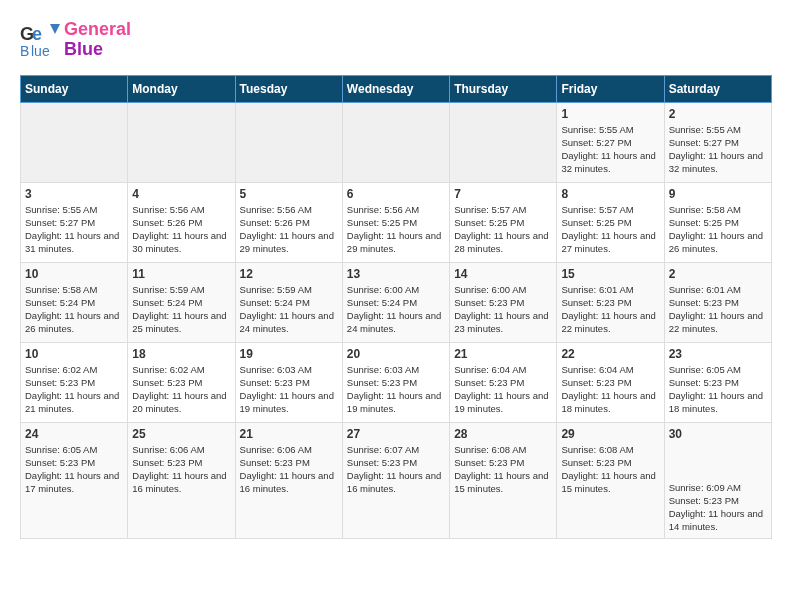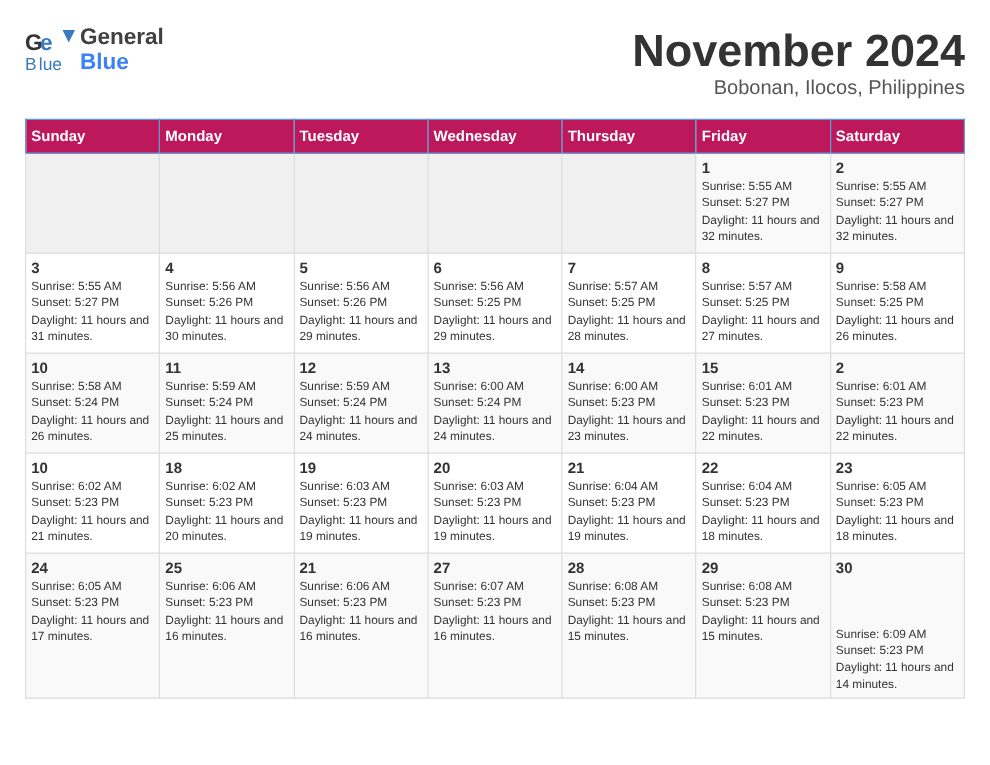--- a/index.html
+++ b/index.html
@@ -37,21 +37,21 @@
     .location-title {
       font-size: 16px;
       color: #555;
     }
     table {
       width: 100%;
       border-collapse: collapse;
       table-layout: fixed;
     }
     thead tr th {
-      background-color: #be185d;
+      background-color: #0c4a6e;
       color: #fff;
       font-size: 12px;
       font-weight: bold;
       padding: 6px 4px;
       text-align: left;
       border: 1px solid #5a9ad5;
     }
     tbody tr td {
       vertical-align: top;
       font-size: 10px;
@@ -90,27 +90,23 @@
     <div class="logo-icon">
       <svg width="40" height="38" viewBox="0 0 40 38">
         <text x="0" y="18" font-size="18" font-weight="bold" fill="#333">G</text>
         <text x="12" y="18" font-size="18" font-weight="bold" fill="#3a7abf">e</text>
         <text x="0" y="34" font-size="14" fill="#3a7abf">B</text>
         <text x="11" y="34" font-size="14" fill="#3a7abf">lue</text>
         <polygon points="30,2 40,2 35,12" fill="#3a7abf"></polygon>
       </svg>
     </div>
     <div>
-      <div style="font-size:18px;font-weight:bold;color:#333;line-height:1.1"><span style="color:#404040">General</span></div>
-      <div style="font-size:18px;font-weight:bold;color:#3b82f6;line-height:1.1">Blue</div>
+      <div style="font-size:18px;font-weight:bold;color:#333;line-height:1.1"><span style="color:#ec4899">General</span></div>
+      <div style="font-size:18px;font-weight:bold;color:#a21caf;line-height:1.1">Blue</div>
     </div>
-  </div>
-  <div class="title-block">
-    <div class="month-title">November 2024</div>
-    <div class="location-title">Bobonan, Ilocos, Philippines</div>
   </div>
 </div>
 
 <table>
   <thead>
     <tr>
     <th>Sunday</th>
         <th>Monday</th>
         <th>Tuesday</th>
         <th>Wednesday</th>

